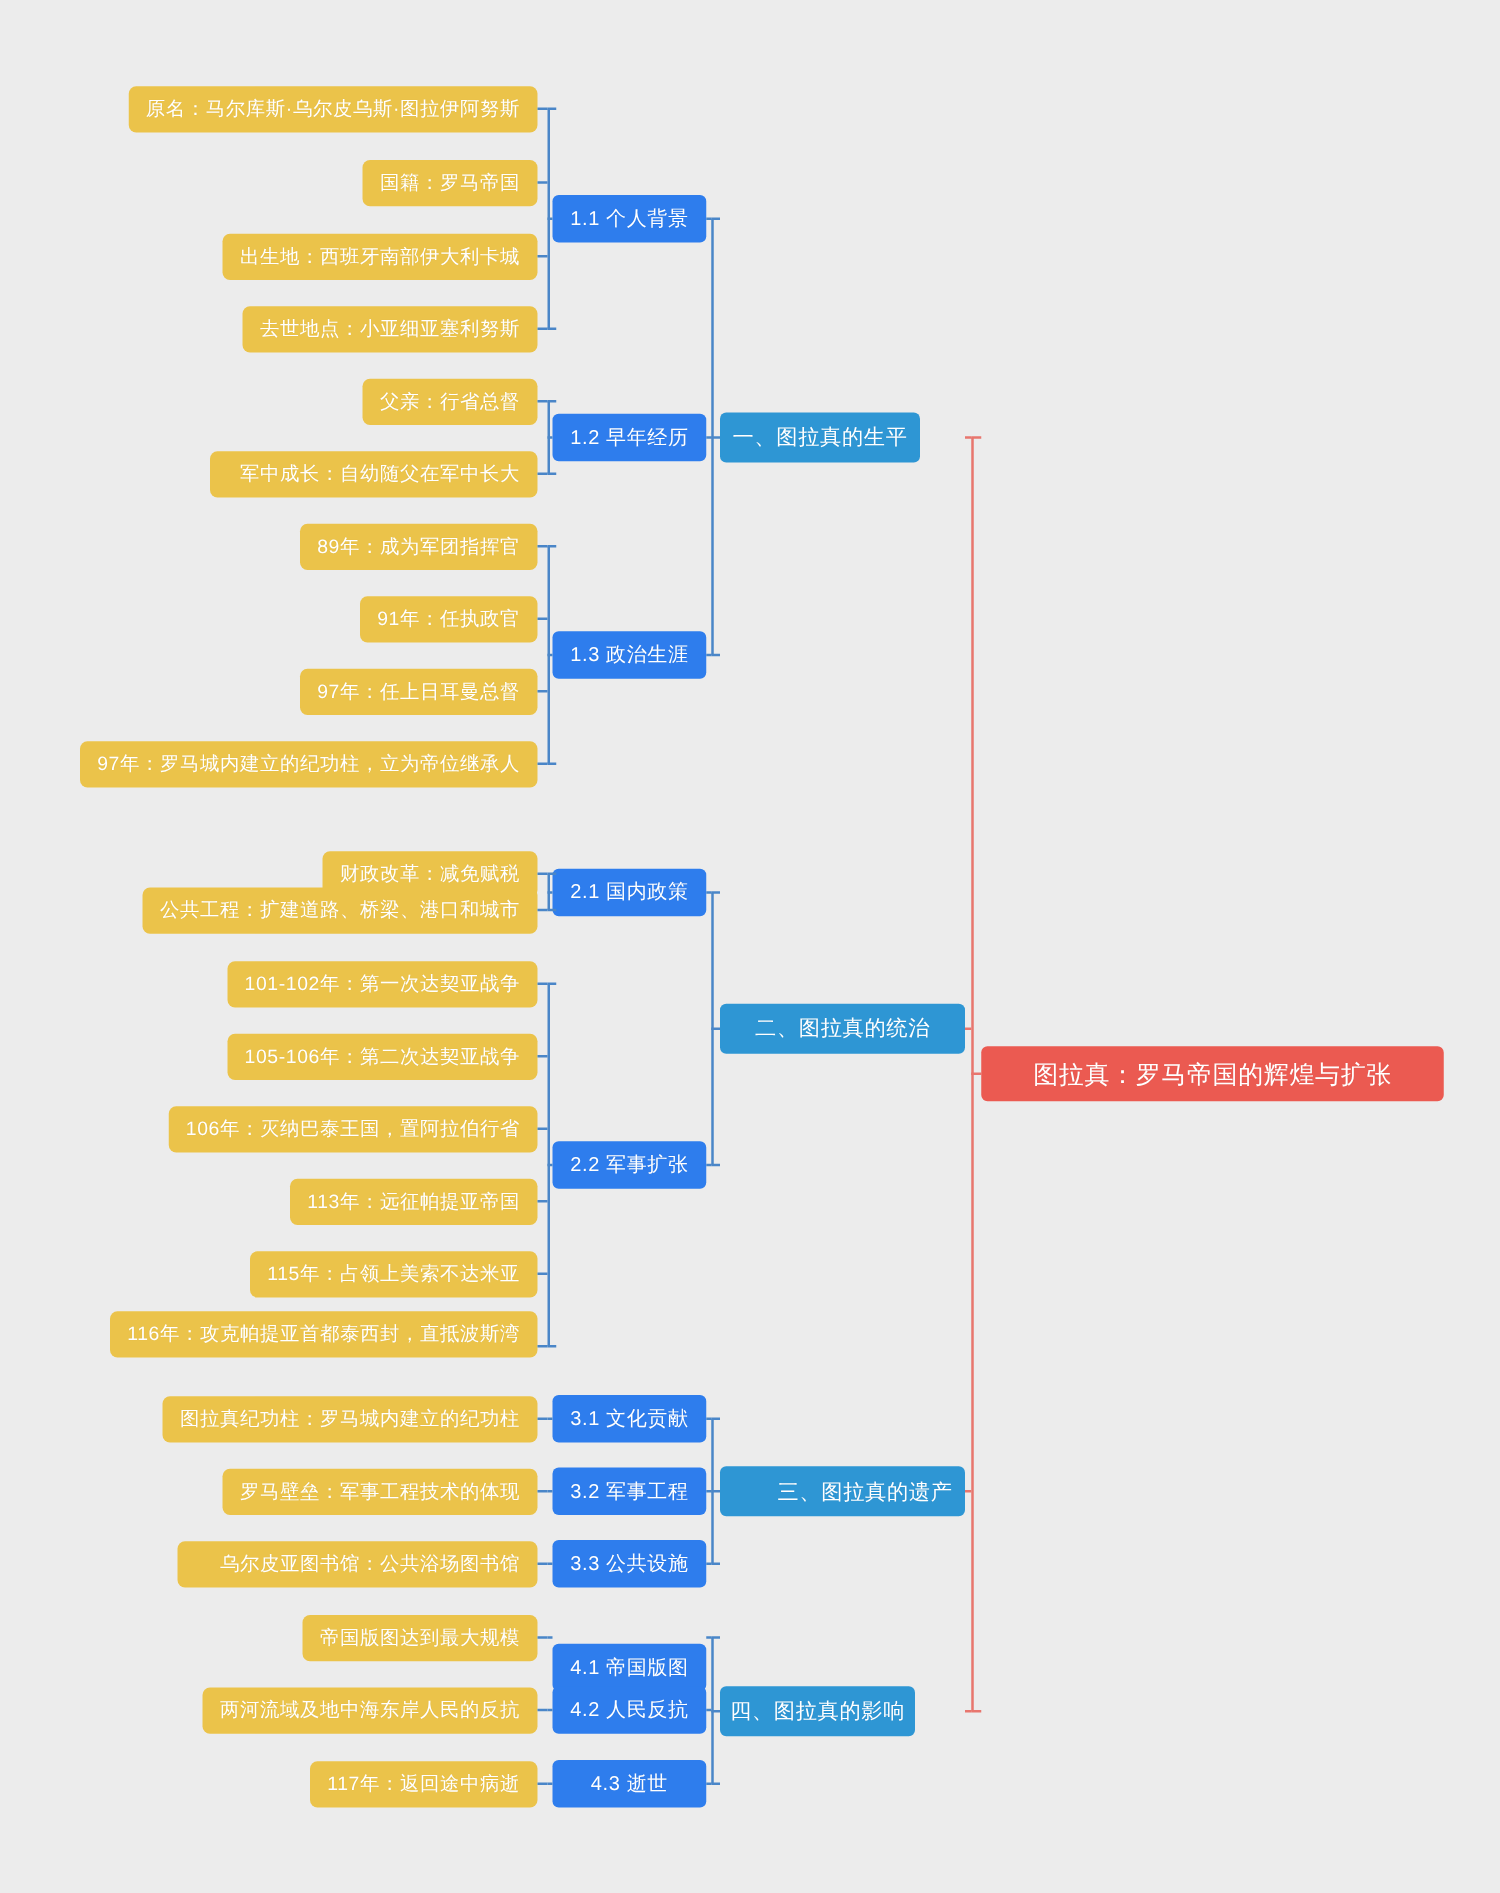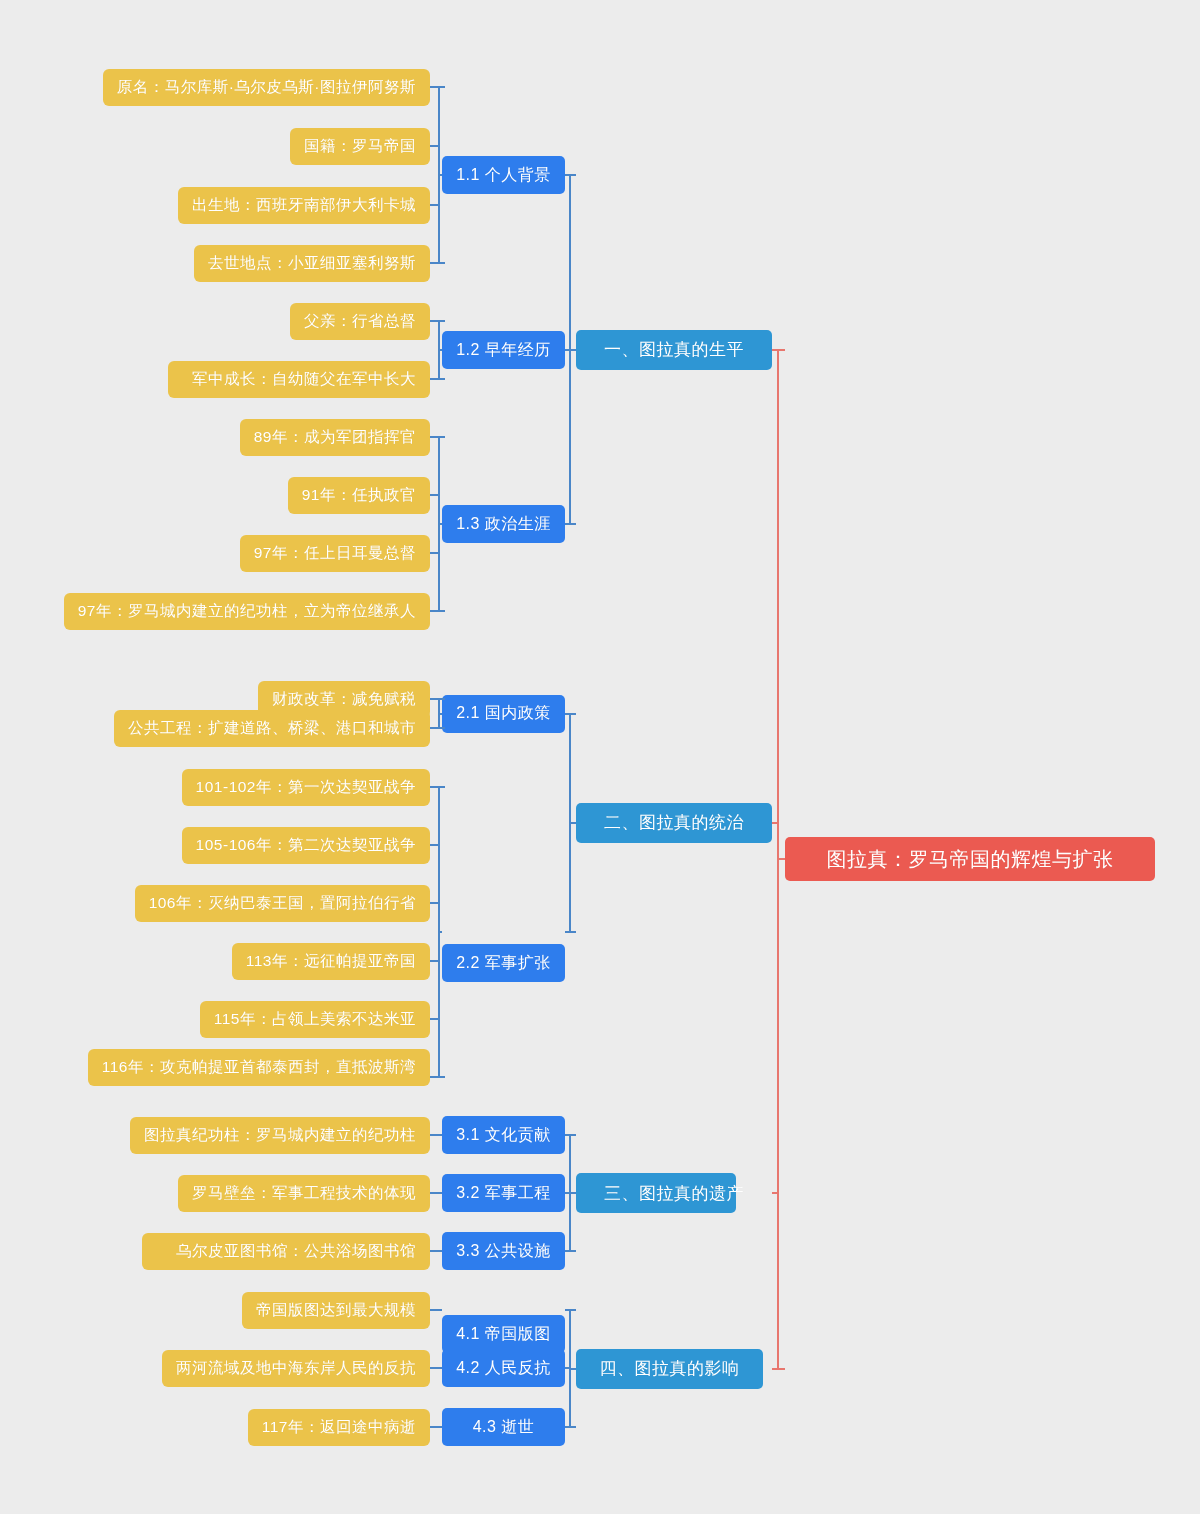--- a/index.html
+++ b/index.html
@@ -109,21 +109,21 @@
     <div class="node leaf" style="top: 534.5px; right: 770px;">97年：任上日耳曼总督</div>
     <div class="hstub" style="left: 430px; top: 552px; width: 8px;"></div>
     <div class="node leaf" style="top: 592.5px; right: 770px;">97年：罗马城内建立的纪功柱，立为帝位继承人</div>
     <div class="hstub" style="left: 430px; top: 610px; width: 8px;"></div>
     <div class="node lvl2" style="top: 505px; left: 442px; width: 123px;">1.3 政治生涯</div>
     <div class="vline" style="left: 438px; top: 437px; height: 174px;"></div>
     <div class="hstub" style="left: 438px; top: 436px; width: 7px;"></div>
     <div class="hstub" style="left: 438px; top: 610px; width: 7px;"></div>
     <div class="hstub" style="left: 438px; top: 523px; width: 4px;"></div>
     <div class="hstub" style="left: 565px; top: 523px; width: 4px;"></div>
-    <div class="node lvl1" style="top: 329.5px; left: 576px; width: 196px;">一、图拉真的生平</div>
+    <div class="node lvl1" style="top: 329.5px; left: 576px; width: 160px;">一、图拉真的生平</div>
     <div class="vline" style="left: 569px; top: 175px; height: 349px;"></div>
     <div class="hstub" style="left: 569px; top: 174px; width: 7px;"></div>
     <div class="hstub" style="left: 569px; top: 523px; width: 7px;"></div>
     <div class="hstub" style="left: 569px; top: 348.5px; width: 7px;"></div>
     <div class="hstub red" style="left: 772px; top: 348.5px; width: 5px;"></div>
     <div class="node leaf" style="top: 680.5px; right: 770px;">财政改革：减免赋税</div>
     <div class="hstub" style="left: 430px; top: 698px; width: 8px;"></div>
     <div class="node leaf" style="top: 709.5px; right: 770px;">公共工程：扩建道路、桥梁、港口和城市</div>
     <div class="hstub" style="left: 430px; top: 727px; width: 8px;"></div>
     <div class="node lvl2" style="top: 694.5px; left: 442px; width: 123px;">2.1 国内政策</div>
@@ -137,21 +137,21 @@
     <div class="node leaf" style="top: 826.5px; right: 770px;">105-106年：第二次达契亚战争</div>
     <div class="hstub" style="left: 430px; top: 844px; width: 8px;"></div>
     <div class="node leaf" style="top: 884.5px; right: 770px;">106年：灭纳巴泰王国，置阿拉伯行省</div>
     <div class="hstub" style="left: 430px; top: 902px; width: 8px;"></div>
     <div class="node leaf" style="top: 942.5px; right: 770px;">113年：远征帕提亚帝国</div>
     <div class="hstub" style="left: 430px; top: 960px; width: 8px;"></div>
     <div class="node leaf" style="top: 1000.5px; right: 770px;">115年：占领上美索不达米亚</div>
     <div class="hstub" style="left: 430px; top: 1018px; width: 8px;"></div>
     <div class="node leaf" style="top: 1049px; right: 770px;">116年：攻克帕提亚首都泰西封，直抵波斯湾</div>
     <div class="hstub" style="left: 430px; top: 1076px; width: 8px;"></div>
-    <div class="node lvl2" style="top: 944px; left: 442px; width: 123px;">2.2 军事扩张</div>
+    <div class="node lvl2" style="top: 913px; left: 442px; width: 123px;">2.2 军事扩张</div>
     <div class="vline" style="left: 438px; top: 787px; height: 290px;"></div>
     <div class="hstub" style="left: 438px; top: 786px; width: 7px;"></div>
     <div class="hstub" style="left: 438px; top: 1076px; width: 7px;"></div>
     <div class="hstub" style="left: 438px; top: 931px; width: 4px;"></div>
     <div class="hstub" style="left: 565px; top: 931px; width: 4px;"></div>
     <div class="node lvl1" style="top: 802.75px; left: 576px; width: 196px;">二、图拉真的统治</div>
     <div class="vline" style="left: 569px; top: 713.5px; height: 218.5px;"></div>
     <div class="hstub" style="left: 569px; top: 712.5px; width: 7px;"></div>
     <div class="hstub" style="left: 569px; top: 931px; width: 7px;"></div>
     <div class="hstub" style="left: 569px; top: 821.75px; width: 7px;"></div>
@@ -164,42 +164,42 @@
     <div class="node leaf" style="top: 1174.5px; right: 770px;">罗马壁垒：军事工程技术的体现</div>
     <div class="hstub" style="left: 430px; top: 1192px; width: 8px;"></div>
     <div class="node lvl2" style="top: 1174px; left: 442px; width: 123px;">3.2 军事工程</div>
     <div class="hstub" style="left: 438px; top: 1192px; width: 4px;"></div>
     <div class="hstub" style="left: 565px; top: 1192px; width: 4px;"></div>
     <div class="node leaf" style="top: 1232.5px; right: 770px; padding-left: 34px;">乌尔皮亚图书馆：公共浴场图书馆</div>
     <div class="hstub" style="left: 430px; top: 1250px; width: 8px;"></div>
     <div class="node lvl2" style="top: 1232px; left: 442px; width: 123px; text-align: right;">3.3 公共设施</div>
     <div class="hstub" style="left: 438px; top: 1250px; width: 4px;"></div>
     <div class="hstub" style="left: 565px; top: 1250px; width: 4px;"></div>
-    <div class="node lvl1" style="top: 1173px; left: 576px; width: 160px; padding-left: 48px;">三、图拉真的遗产</div>
+    <div class="node lvl1" style="top: 1173px; left: 576px; width: 196px; padding-left: 48px;">三、图拉真的遗产</div>
     <div class="vline" style="left: 569px; top: 1135px; height: 116px;"></div>
     <div class="hstub" style="left: 569px; top: 1134px; width: 7px;"></div>
     <div class="hstub" style="left: 569px; top: 1250px; width: 7px;"></div>
     <div class="hstub" style="left: 569px; top: 1192px; width: 7px;"></div>
     <div class="hstub red" style="left: 772px; top: 1192px; width: 5px;"></div>
     <div class="node leaf" style="top: 1291.5px; right: 770px;">帝国版图达到最大规模</div>
     <div class="hstub" style="left: 430px; top: 1309px; width: 8px;"></div>
     <div class="node lvl2" style="top: 1291px; left: 442px; width: 123px; margin-top: 24px;">4.1 帝国版图</div>
     <div class="hstub" style="left: 438px; top: 1309px; width: 4px;"></div>
     <div class="hstub" style="left: 565px; top: 1309px; width: 4px;"></div>
     <div class="node leaf" style="top: 1349.5px; right: 770px;">两河流域及地中海东岸人民的反抗</div>
     <div class="hstub" style="left: 430px; top: 1367px; width: 8px;"></div>
     <div class="node lvl2" style="top: 1349px; left: 442px; width: 123px;">4.2 人民反抗</div>
     <div class="hstub" style="left: 438px; top: 1367px; width: 4px;"></div>
     <div class="hstub" style="left: 565px; top: 1367px; width: 4px;"></div>
     <div class="node leaf" style="top: 1408.5px; right: 770px;">117年：返回途中病逝</div>
     <div class="hstub" style="left: 430px; top: 1426px; width: 8px;"></div>
     <div class="node lvl2" style="top: 1408px; left: 442px; width: 123px;">4.3 逝世</div>
     <div class="hstub" style="left: 438px; top: 1426px; width: 4px;"></div>
     <div class="hstub" style="left: 565px; top: 1426px; width: 4px;"></div>
-    <div class="node lvl1" style="top: 1348.5px; left: 576px; width: 187px;">四、图拉真的影响</div>
+    <div class="node lvl1" style="top: 1348.5px; left: 576px; width: 156px;">四、图拉真的影响</div>
     <div class="vline" style="left: 569px; top: 1310px; height: 117px;"></div>
     <div class="hstub" style="left: 569px; top: 1309px; width: 7px;"></div>
     <div class="hstub" style="left: 569px; top: 1426px; width: 7px;"></div>
     <div class="hstub" style="left: 569px; top: 1367.5px; width: 7px;"></div>
     <div class="hstub red" style="left: 772px; top: 1367.5px; width: 5px;"></div>
     <div class="vline red" style="left: 777px; top: 349.5px; height: 1019px;"></div>
     <div class="hstub red" style="left: 777px; top: 348.5px; width: 8px;"></div>
     <div class="hstub red" style="left: 777px; top: 1367.5px; width: 8px;"></div>
     <div class="hstub red" style="left: 777px; top: 858px; width: 8px;"></div>
     <div class="node root" style="top: 837px; left: 785px; width: 370px;">图拉真：罗马帝国的辉煌与扩张</div>

